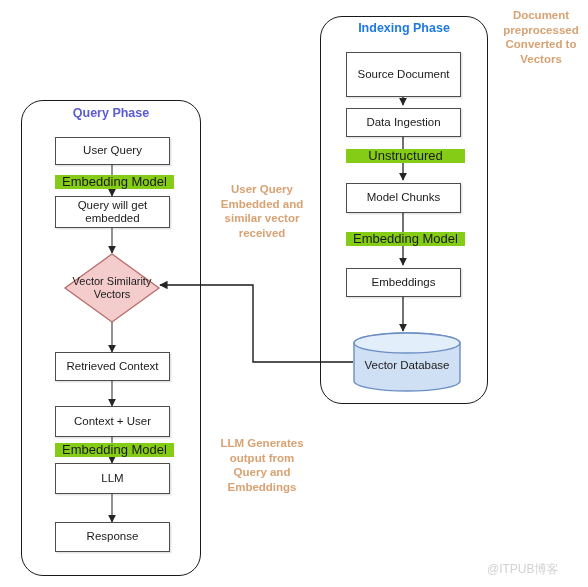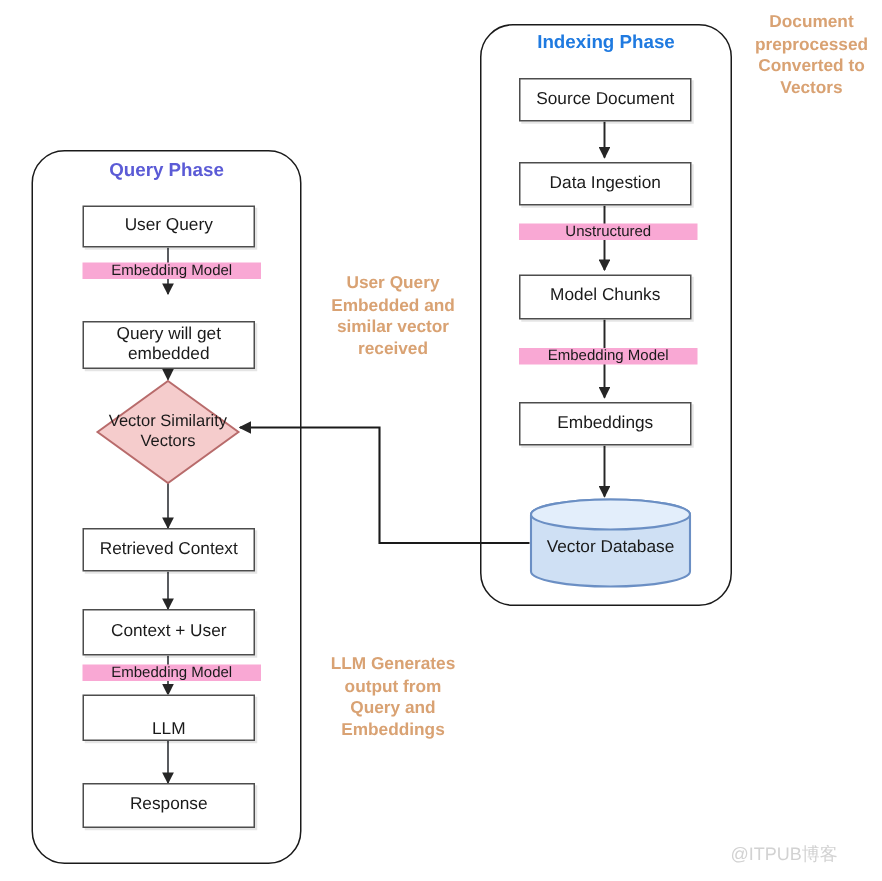--- a/index.html
+++ b/index.html
@@ -100,23 +100,23 @@
     color: #1a1a1a;
     line-height: 1.2;
     pointer-events: none;
     padding-top: 8px;
     box-sizing: border-box;
   }
 
   
   .edge-label {
     position: absolute;
-    font-size: 10px;
-    color: #1a1a1a;
-    background: #f9a8d4;
+    font-size: 13px;
+    color: #1a1a1a;
+    background: #84cc16;
     text-align: center;
     white-space: nowrap;
     padding: 0 2px;
     line-height: 1.1;
   }
 
   
   .annotation {
     position: absolute;
     font-size: 11.5px;
@@ -181,53 +181,53 @@
 
   <div class="phase-container" style="left:21px; top:100px; width:180px; height:476px;"></div>
   <div class="phase-title" style="left:21px; top:106px; width:180px; color:#5b5bd6;">Query Phase</div>
 
   <div class="node-box" style="left:55px; top:137px; width:115px; height:28px;">
     <span>User Query</span>
   </div>
 
   <div class="edge-label" style="left:55px; top:175px; width:115px;">Embedding Model</div>
 
-  <div class="node-box" style="left:55px; top:196px; width:115px; height:32px;margin-top:18px;">
+  <div class="node-box" style="left:55px; top:196px; width:115px; height:32px;">
     <span>Query will get embedded</span>
   </div>
 
   <div class="diamond-wrap" style="left:64px; top:253px; width:96px; height:70px;">
     <svg width="96" height="70" viewBox="0 0 96 70" xmlns="http://www.w3.org/2000/svg">
       <polygon points="48,1 95,35 48,69 1,35" fill="#f5cccc" stroke="#b86b6b" stroke-width="1.3"></polygon>
     </svg>
     <div class="diamond-label">Vector Similarity Vectors</div>
   </div>
 
   <div class="node-box" style="left:55px; top:352px; width:115px; height:29px;">
     <span>Retrieved Context</span>
   </div>
 
   <div class="node-box" style="left:55px; top:406px; width:115px; height:31px;">
     <span>Context + User</span>
   </div>
 
   <div class="edge-label" style="left:55px; top:443px; width:115px;">Embedding Model</div>
 
-  <div class="node-box" style="left:55px; top:463px; width:115px; height:31px;align-items:flex-end;">
+  <div class="node-box" style="left:55px; top:463px; width:115px; height:31px;">
     <span>LLM</span>
   </div>
 
   <div class="node-box" style="left:55px; top:522px; width:115px; height:30px;">
     <span>Response</span>
   </div>
 
   <div class="phase-container" style="left:320px; top:16px; width:168px; height:388px;"></div>
   <div class="phase-title" style="left:320px; top:21px; width:168px; color:#1f7ae0;">Indexing Phase</div>
 
-  <div class="node-box" style="left:346px; top:52px; width:115px; height:29px;">
+  <div class="node-box" style="left:346px; top:52px; width:115px; height:45px;">
     <span>Source Document</span>
   </div>
 
   <div class="node-box" style="left:346px; top:108px; width:115px; height:29px;">
     <span>Data Ingestion</span>
   </div>
 
   <div class="edge-label" style="left:346px; top:149px; width:115px;">Unstructured</div>
 
   <div class="node-box" style="left:346px; top:183px; width:115px; height:30px;">

